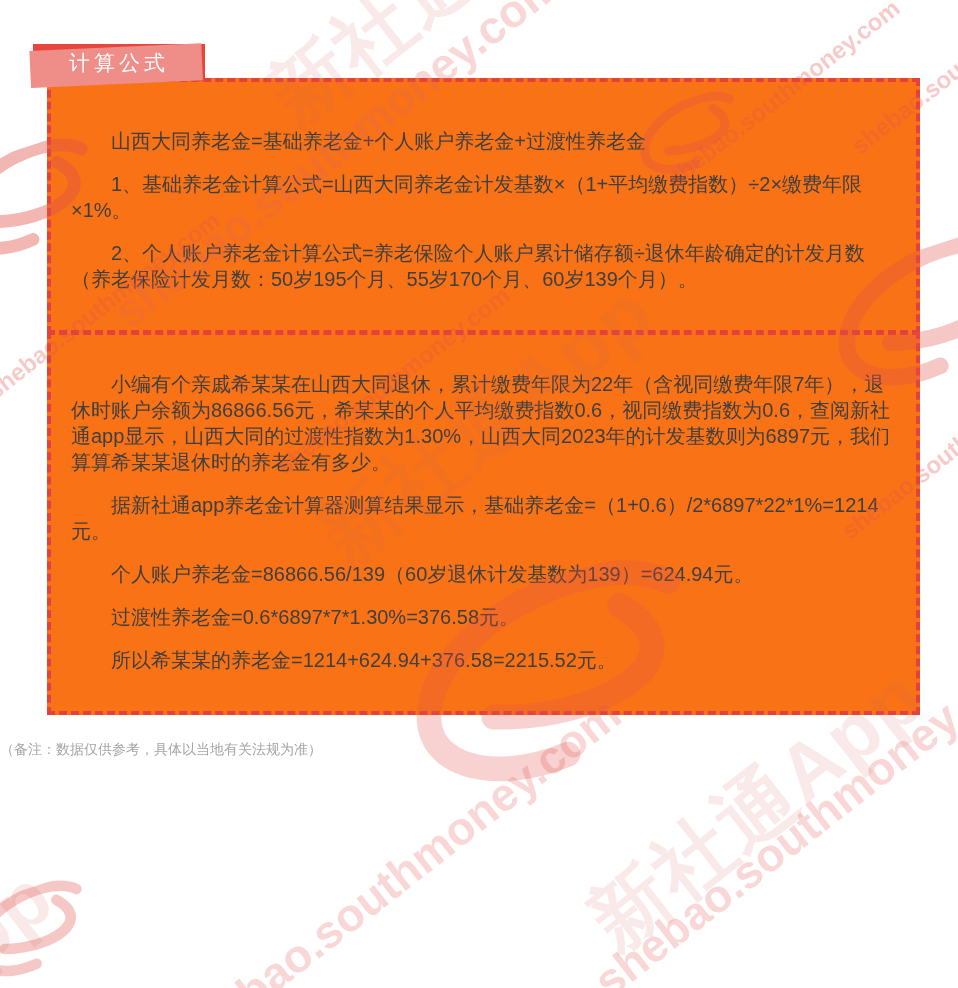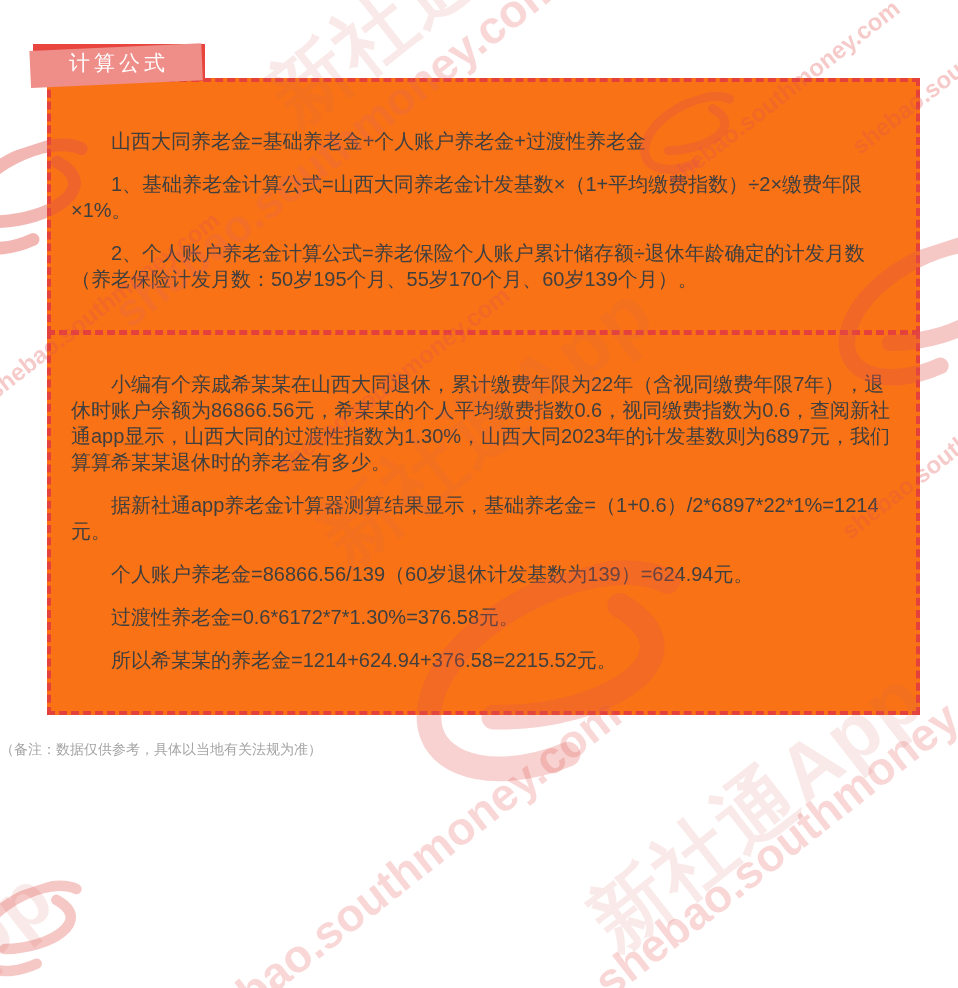--- a/index.html
+++ b/index.html
@@ -137,19 +137,19 @@
   <div class="box" id="box-1">
     <p>山西大同养老金=基础养老金+个人账户养老金+过渡性养老金</p>
     <p>1、基础养老金计算公式=山西大同养老金计发基数×（1+平均缴费指数）÷2×缴费年限×1%。</p>
     <p>2、个人账户养老金计算公式=养老保险个人账户累计储存额÷退休年龄确定的计发月数（养老保险计发月数：50岁195个月、55岁170个月、60岁139个月）。</p>
   </div>
 
   <div class="box" id="box-2">
     <p>小编有个亲戚希某某在山西大同退休，累计缴费年限为22年（含视同缴费年限7年），退休时账户余额为86866.56元，希某某的个人平均缴费指数0.6，视同缴费指数为0.6，查阅新社通app显示，山西大同的过渡性指数为1.30%，山西大同2023年的计发基数则为6897元，我们算算希某某退休时的养老金有多少。</p>
     <p>据新社通app养老金计算器测算结果显示，基础养老金=（1+0.6）/2*6897*22*1%=1214元。</p>
     <p>个人账户养老金=86866.56/139（60岁退休计发基数为139）=624.94元。</p>
-    <p>过渡性养老金=0.6*6172*7*1.30%=376.58元。</p>
+    <p>过渡性养老金=0.6*6897*7*1.30%=376.58元。</p>
     <p>所以希某某的养老金=1214+624.94+376.58=2215.52元。</p>
   </div>
 
   <div class="note">（备注：数据仅供参考，具体以当地有关法规为准）</div>
 
 </div>
 
 </body></html>

